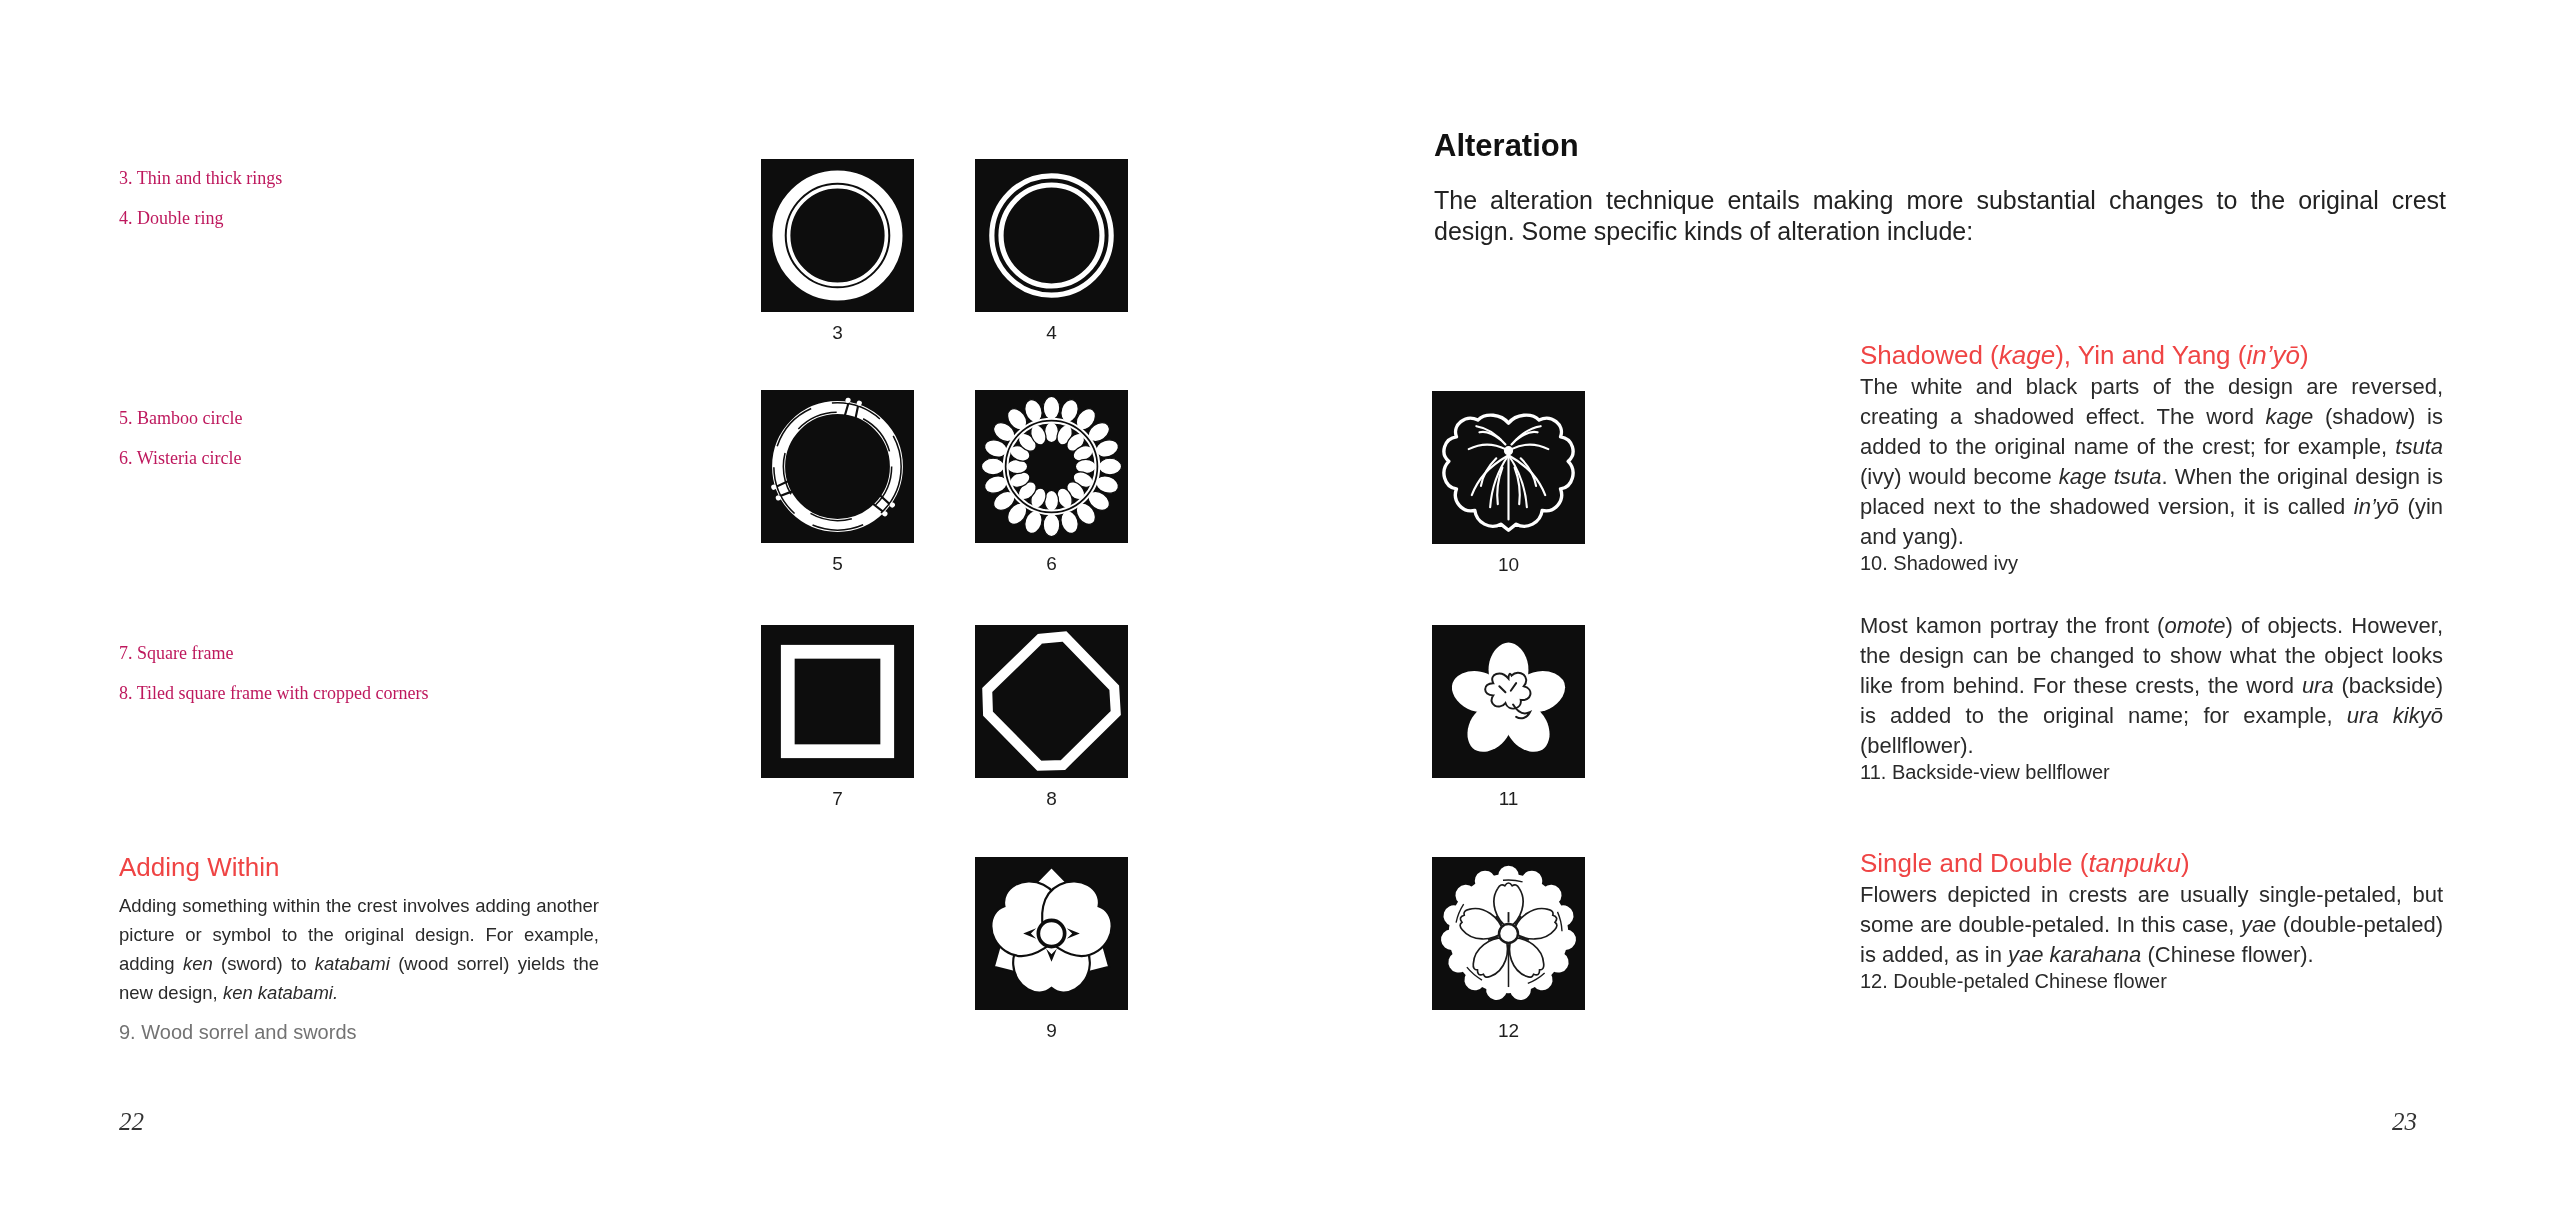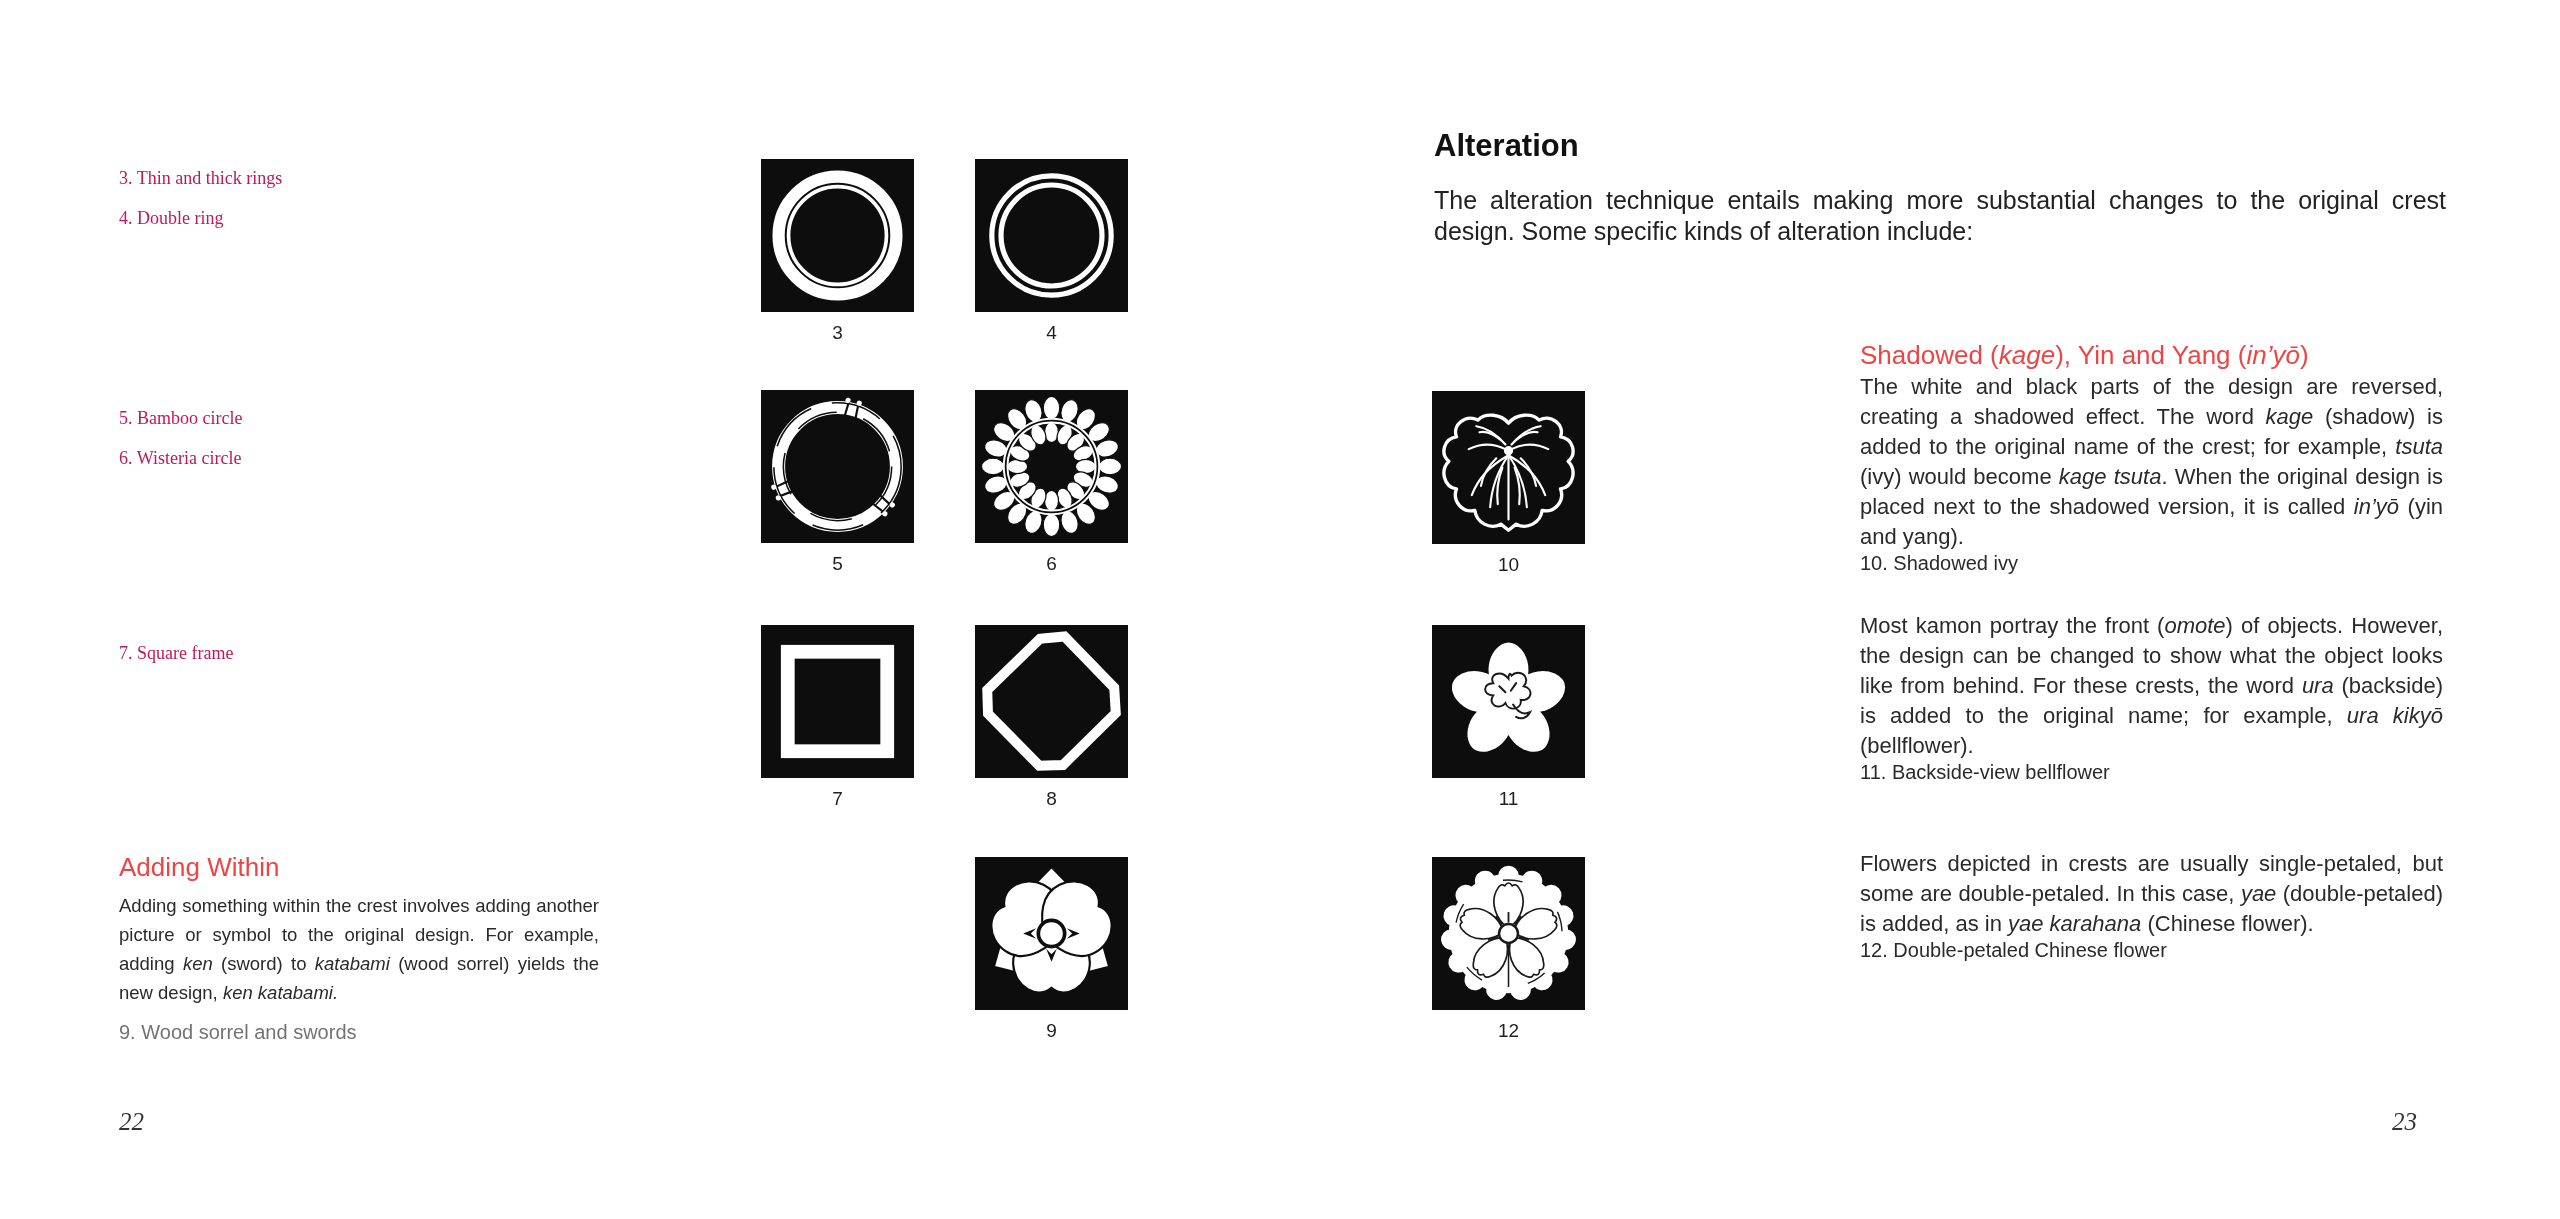--- a/index.html
+++ b/index.html
@@ -35,20 +35,21 @@
       <div>4. Double ring</div>
     </div>
 
     <div class="abs label-group" style="left:119px;top:398px;">
       <div>5. Bamboo circle</div>
       <div>6. Wisteria circle</div>
     </div>
 
     <div class="abs label-group" style="left:119px;top:633px;">
       <div>7. Square frame</div>
+      <div>8. Tiled square frame with cropped corners</div>
     </div>
 
     <figure class="tile" style="left:761px;top:159px;">
       <svg viewBox="0 0 100 100">
         <rect width="100" height="100" fill="#0d0d0d"></rect>
         <circle cx="50" cy="50" r="38.5" fill="none" stroke="#fff" stroke-width="8"></circle>
         <circle cx="50" cy="50" r="32" fill="none" stroke="#fff" stroke-width="2.4"></circle>
       </svg>
       <figcaption>3</figcaption>
     </figure>
@@ -286,20 +287,21 @@
       <div class="sec-body">The white and black parts of the design are reversed, creating a shadowed effect. The word <i>kage</i> (shadow) is added to the original name of the crest; for example, <i>tsuta</i> (ivy) would become <i>kage tsuta</i>. When the original design is placed next to the shadowed version, it is called <i>in’yō</i> (yin and yang).</div>
       <div class="sec-caption">10. Shadowed ivy</div>
     </div>
 
     <div class="abs" style="left:1860px;top:610px;width:583px;">
       <div class="sec-body">Most kamon portray the front (<i>omote</i>) of objects. However, the design can be changed to show what the object looks like from behind. For these crests, the word <i>ura</i> (backside) is added to the original name; for example, <i>ura kikyō</i> (bellflower).</div>
       <div class="sec-caption">11. Backside-view bellflower</div>
     </div>
 
     <div class="abs" style="left:1860px;top:848px;width:583px;">
+      <div class="sec-heading">Single and Double (<i>tanpuku</i>)</div>
       <div class="sec-body">Flowers depicted in crests are usually single-petaled, but some are double-petaled. In this case, <i>yae</i> (double-petaled) is added, as in <i>yae karahana</i> (Chinese flower).</div>
       <div class="sec-caption">12. Double-petaled Chinese flower</div>
     </div>
 
     <div class="abs pagenum" style="left:2392px;top:1108px;">23</div>
   </section>
 
 </div>
 
 </body></html>

